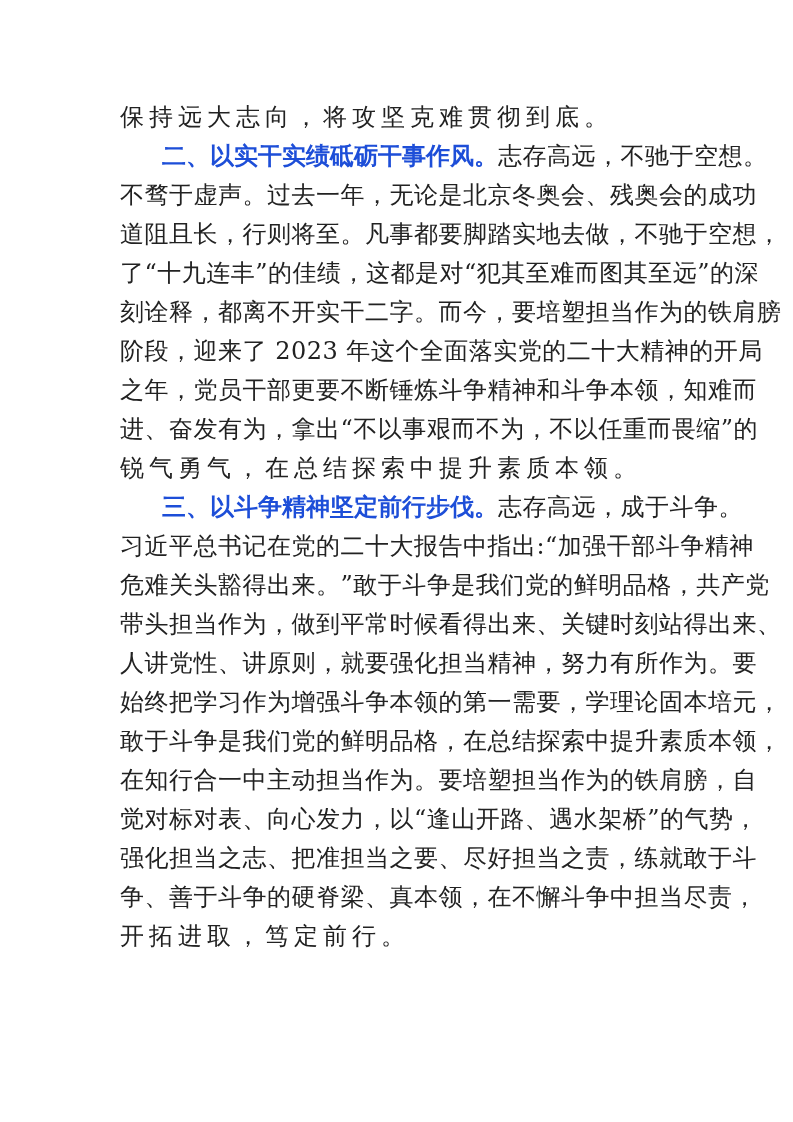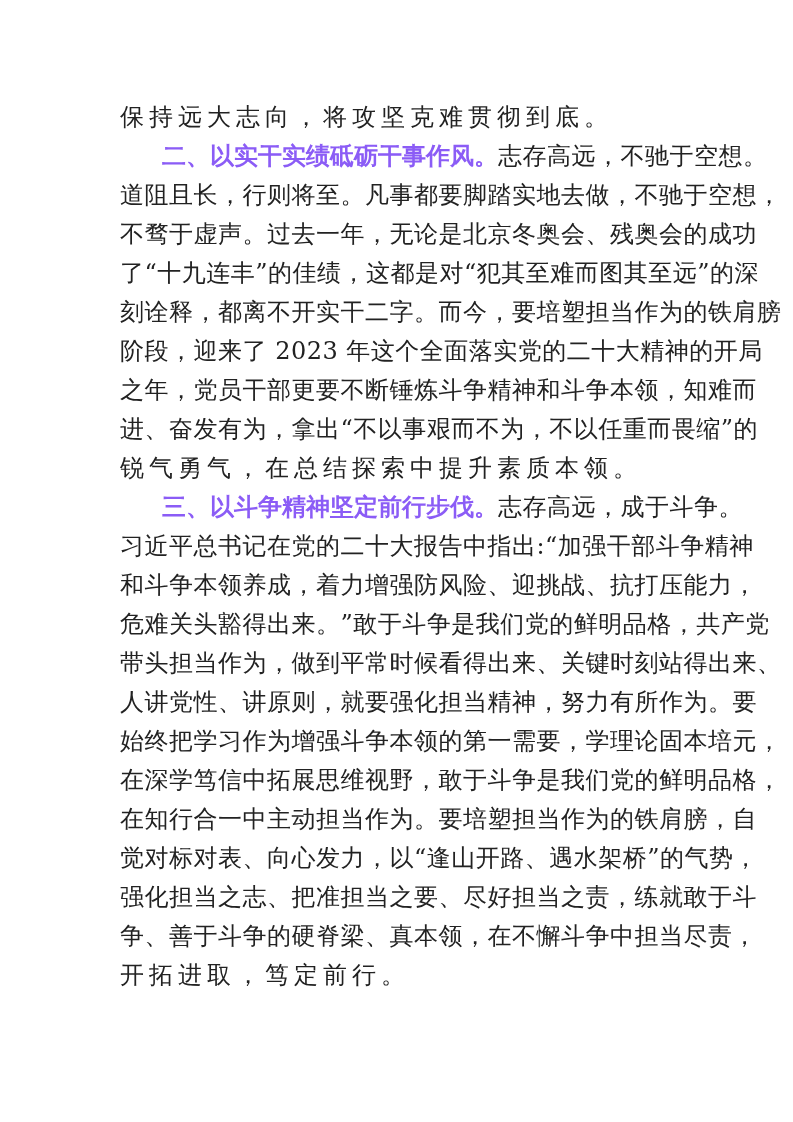--- a/index.html
+++ b/index.html
@@ -9,44 +9,43 @@
   .line {
     height: 39px; line-height: 39px;
     font-family: "DejaVu Serif", "Liberation Serif", serif;
     font-size: 24px; color: #222;
     white-space: nowrap;
     text-align: justify; text-align-last: justify;
     letter-spacing: 0.5px;
   }
   .line.last { text-align-last: left; letter-spacing: 5px; }
   .line.indent { padding-left: 42px; }
-  .bold { font-family: "DejaVu Sans", "Liberation Sans", sans-serif; font-weight: bold; color: #8b5cf6; letter-spacing: 0; }
+  .bold { font-family: "DejaVu Sans", "Liberation Sans", sans-serif; font-weight: bold; color: #1d4ed8; letter-spacing: 0; }
 </style>
 </head>
 <body>
 
 <div class="page">
   <div class="text-block">
     <div class="line last"><span>保持远大志向，将攻坚克难贯彻到底。</span></div>
     <div class="line indent"><span class="bold">二、以实干实绩砥砺干事作风。</span><span>志存高远，不驰于空想。</span></div>
+    <div class="line">不骛于虚声。过去一年，无论是北京冬奥会、残奥会的成功</div>
     <div class="line">道阻且长，行则将至。凡事都要脚踏实地去做，不驰于空想，</div>
-    <div class="line">不骛于虚声。过去一年，无论是北京冬奥会、残奥会的成功</div>
     <div class="line">了“十九连丰”的佳绩，这都是对“犯其至难而图其至远”的深</div>
     <div class="line">刻诠释，都离不开实干二字。而今，要培塑担当作为的铁肩膀</div>
     <div class="line">阶段，迎来了 2023 年这个全面落实党的二十大精神的开局</div>
     <div class="line">之年，党员干部更要不断锤炼斗争精神和斗争本领，知难而</div>
     <div class="line">进、奋发有为，拿出“不以事艰而不为，不以任重而畏缩”的</div>
     <div class="line last">锐气勇气，在总结探索中提升素质本领。</div>
     <div class="line indent"><span class="bold">三、以斗争精神坚定前行步伐。</span><span>志存高远，成于斗争。</span></div>
     <div class="line">习近平总书记在党的二十大报告中指出:“加强干部斗争精神</div>
-    <div class="line">和斗争本领养成，着力增强防风险、迎挑战、抗打压能力，</div>
     <div class="line">危难关头豁得出来。”敢于斗争是我们党的鲜明品格，共产党</div>
     <div class="line">带头担当作为，做到平常时候看得出来、关键时刻站得出来、</div>
     <div class="line">人讲党性、讲原则，就要强化担当精神，努力有所作为。要</div>
     <div class="line">始终把学习作为增强斗争本领的第一需要，学理论固本培元，</div>
-    <div class="line">在深学笃信中拓展思维视野，敢于斗争是我们党的鲜明品格，</div>
+    <div class="line">敢于斗争是我们党的鲜明品格，在总结探索中提升素质本领，</div>
     <div class="line">在知行合一中主动担当作为。要培塑担当作为的铁肩膀，自</div>
     <div class="line">觉对标对表、向心发力，以“逢山开路、遇水架桥”的气势，</div>
     <div class="line">强化担当之志、把准担当之要、尽好担当之责，练就敢于斗</div>
     <div class="line">争、善于斗争的硬脊梁、真本领，在不懈斗争中担当尽责，</div>
     <div class="line last">开拓进取，笃定前行。</div>
   </div>
 </div>
 
 </body></html>

